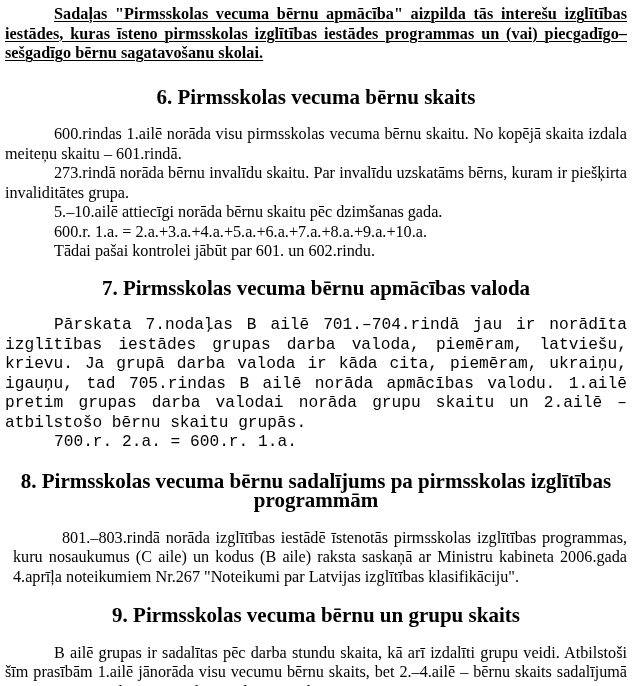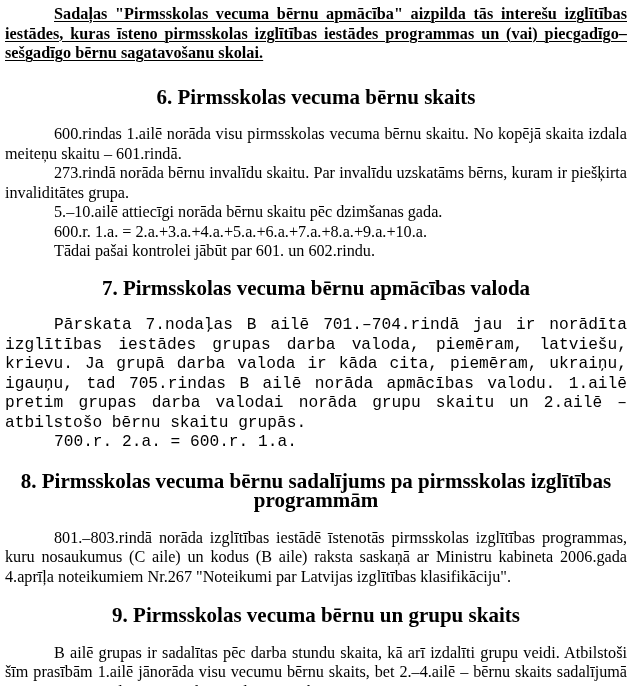--- a/index.html
+++ b/index.html
@@ -44,21 +44,21 @@
     font-size: 21px;
     font-weight: bold;
     text-align: center;
     line-height: 19.5px;
   }
   .s6-title { margin-top: 24px; }
   .s6-body { margin-top: 18px; }
   .s7-title { margin-top: 17px; }
   .s7-body { margin-top: 18px; font-family: Liberation Mono, monospace; }
   .s8-title { margin-top: 19px; }
-  .s8-body { margin-top: 18px; }
+  .s8-body { margin-top: 18px; margin-left: 8px; }
   .s9-title { margin-top: 19px; }
   .s9-body { margin-top: 18px; }
 </style>
 </head>
 <body>
 
 <div class="page">
 
   <p class="indent intro">Sadaļas "Pirmsskolas vecuma bērnu apmācība" aizpilda tās interešu izglītības iestādes, kuras īsteno pirmsskolas izglītības iestādes programmas un (vai) piecgadīgo–sešgadīgo bērnu sagatavošanu skolai.</p>
 

